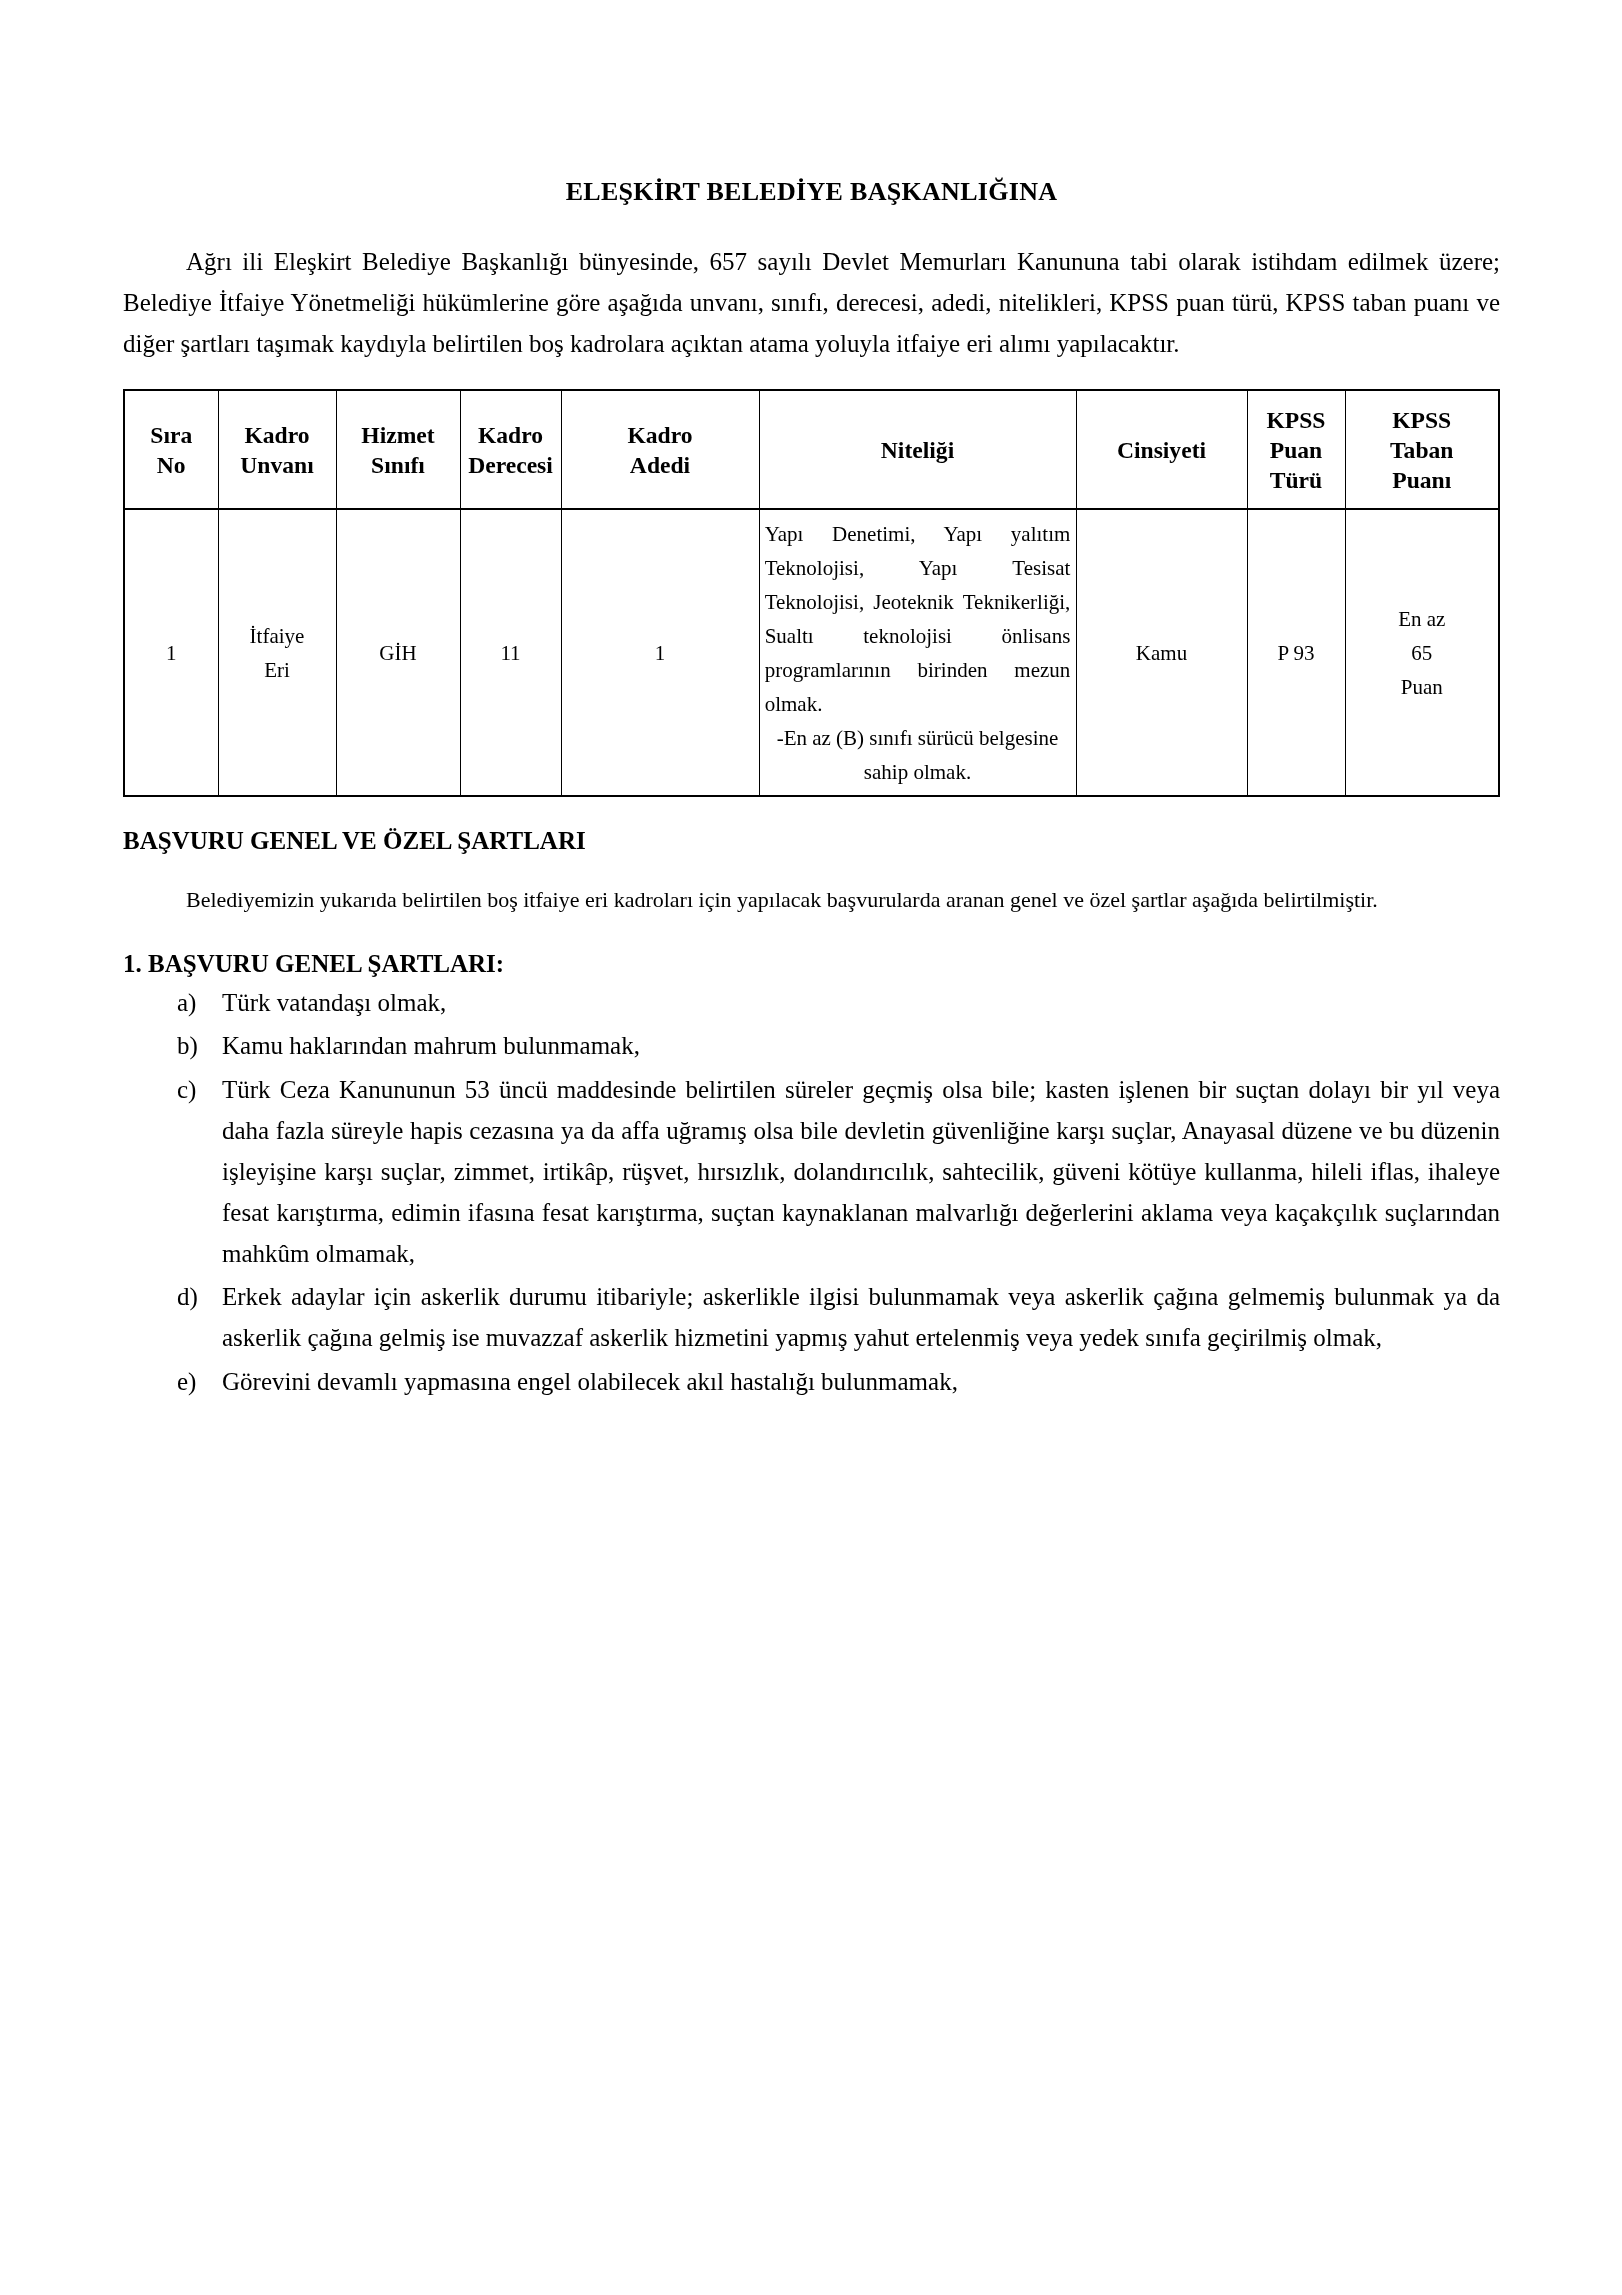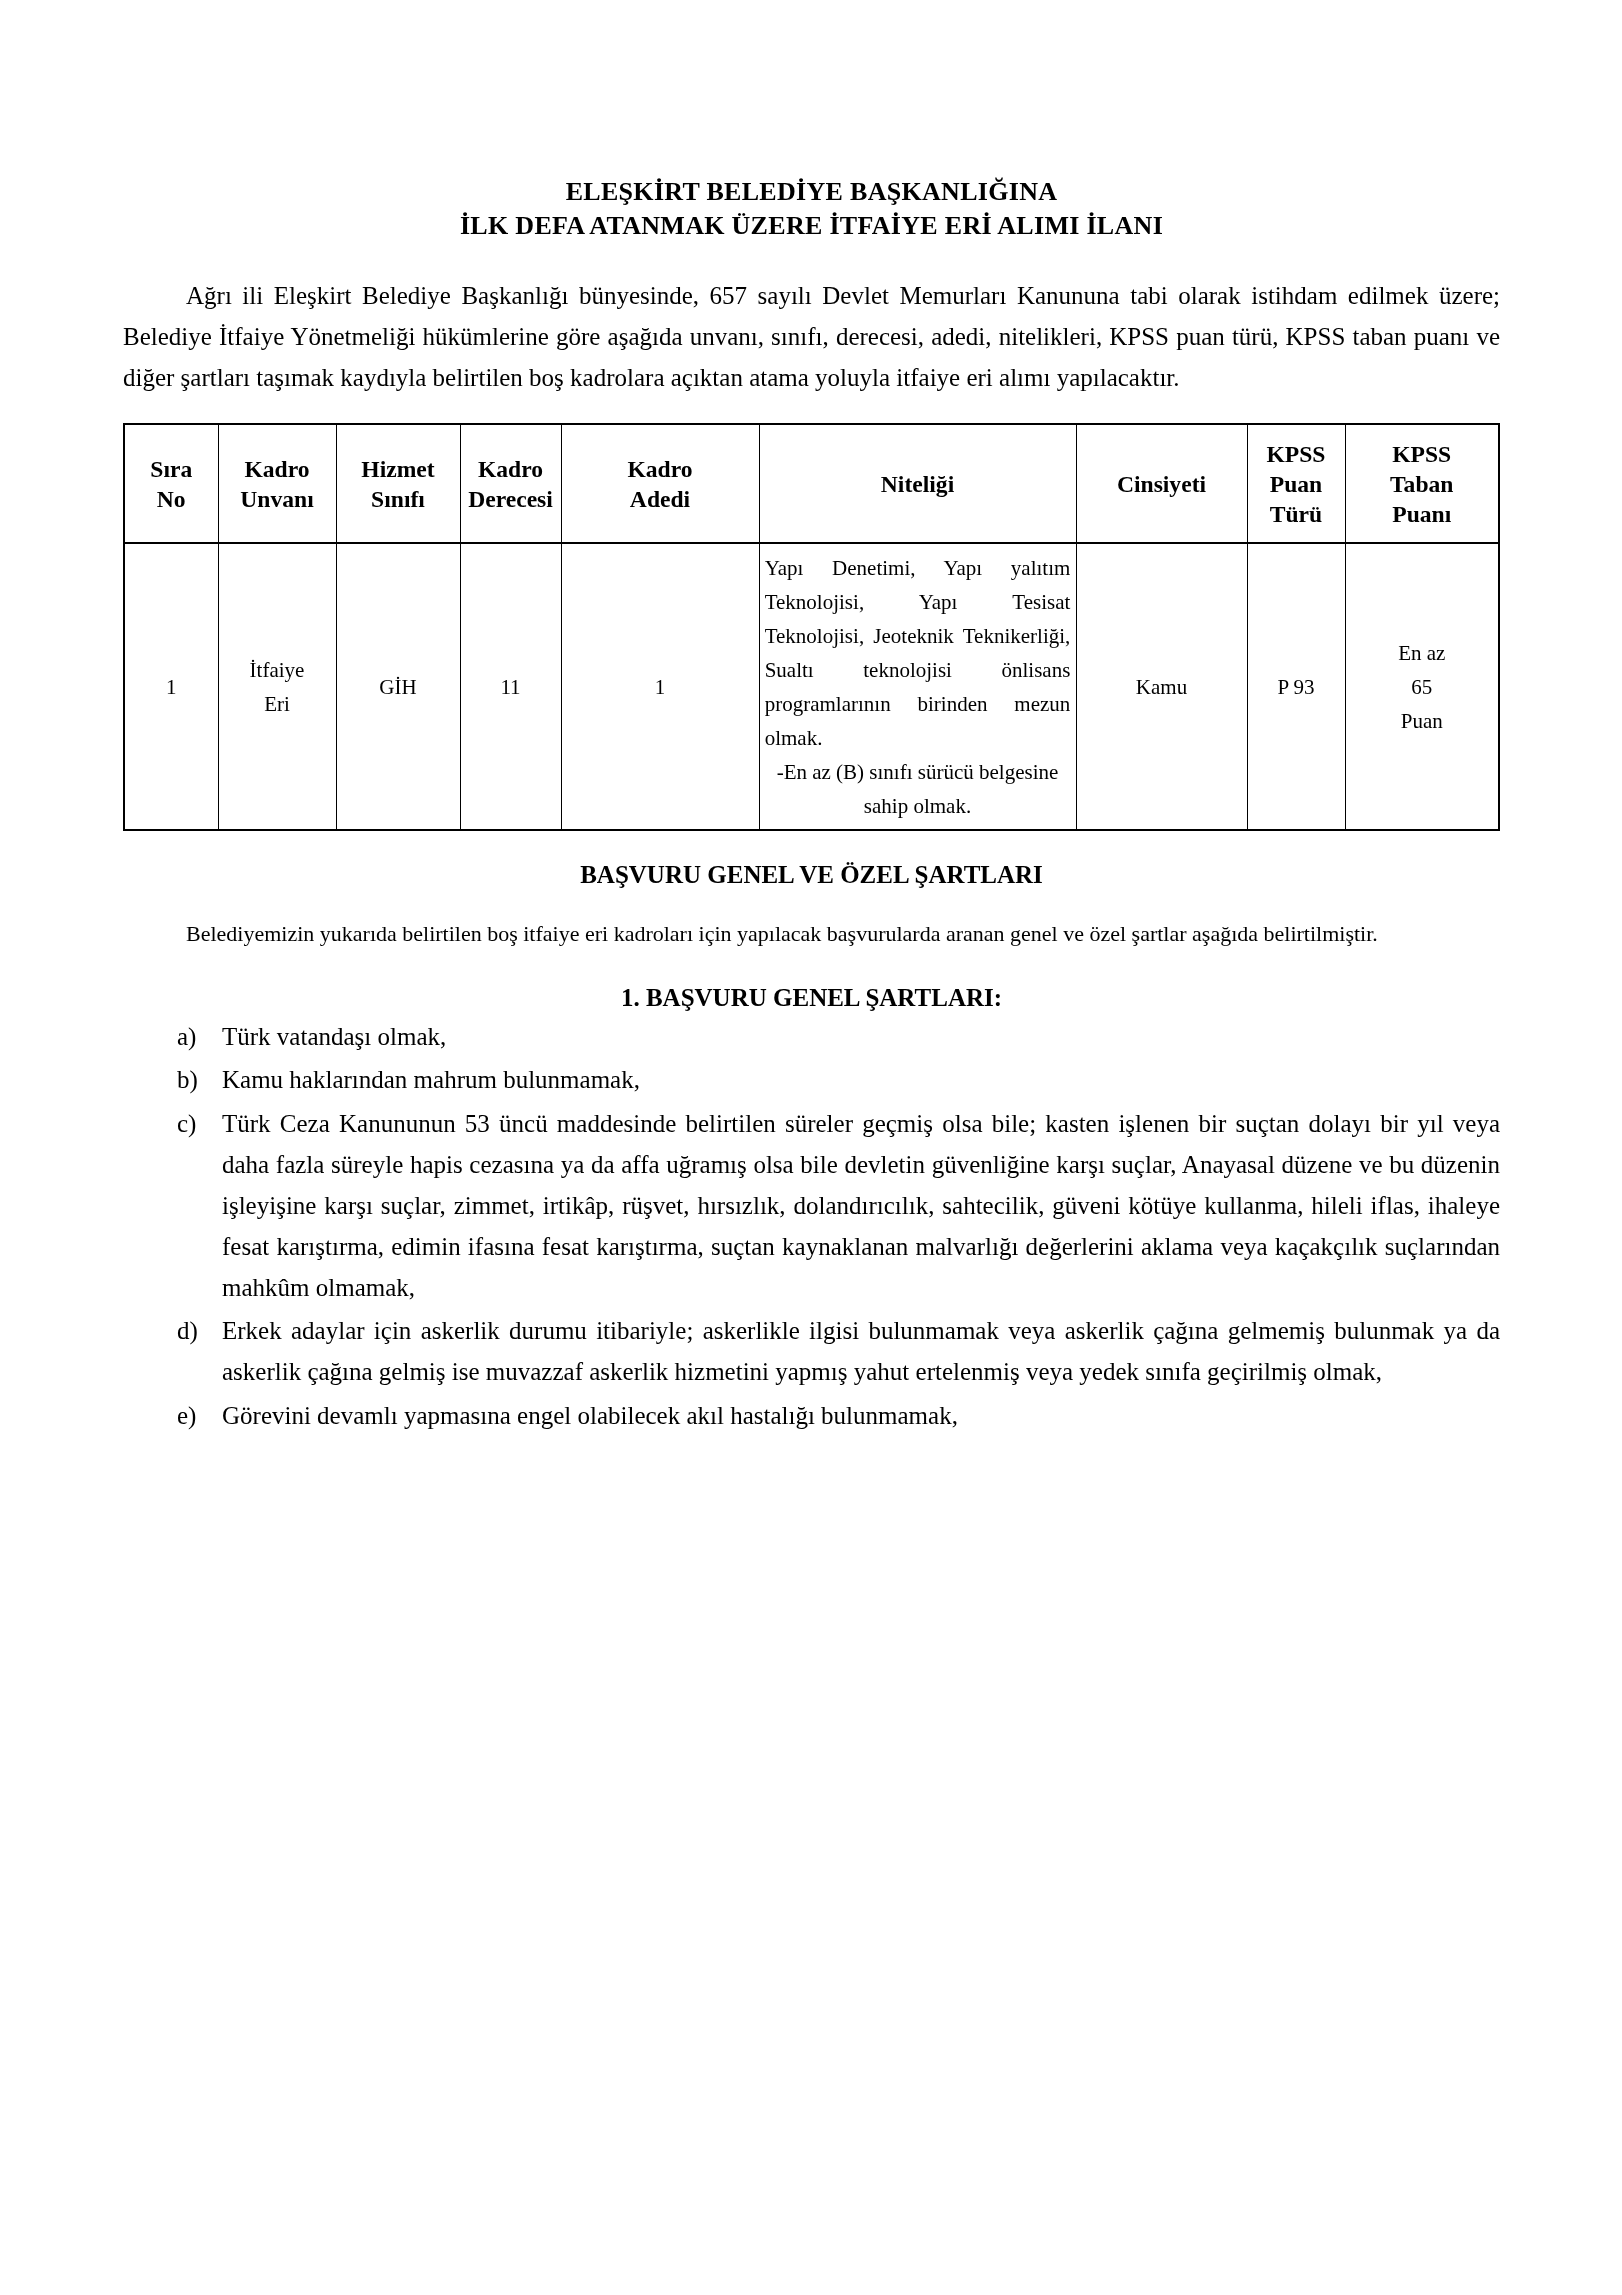--- a/index.html
+++ b/index.html
@@ -85,21 +85,20 @@
   .col5  { width: 198px; }
   .col6  { width: 317px; }
   .col7  { width: 171px; }
   .col8  { width: 98px; }
   .col9  { width: 154px; }
   h2.section {
     font-weight: bold;
     font-size: 25px;
     line-height: 31px;
     margin: 27.5px 0 0 0;
-    text-align: center;
   }
   .para {
     margin-top: 23.6px;
     font-size: 22px;
     line-height: 41px;
     text-align: justify;
     text-indent: 63px;
     text-justify: inter-word;
   }
   ol.alpha {
@@ -127,21 +126,20 @@
     display: block;
   }
 </style>
 </head>
 <body>
 
 <div class="page">
 
   <div class="doc-title">
     <span>ELEŞKİRT BELEDİYE BAŞKANLIĞINA</span>
-    <span class="line2">İLK DEFA ATANMAK ÜZERE İTFAİYE ERİ ALIMI İLANI</span>
   </div>
 
   <p class="intro">Ağrı ili Eleşkirt Belediye Başkanlığı bünyesinde, 657 sayılı Devlet Memurları Kanununa tabi olarak istihdam edilmek üzere; Belediye İtfaiye Yönetmeliği hükümlerine göre aşağıda unvanı, sınıfı, derecesi, adedi, nitelikleri, KPSS puan türü, KPSS taban puanı ve diğer şartları taşımak kaydıyla belirtilen boş kadrolara açıktan atama yoluyla itfaiye eri alımı yapılacaktır.</p>
 
   <table class="kadro">
     <colgroup>
       <col class="col1">
         <col class="col2">
         <col class="col3">
         <col class="col4">

